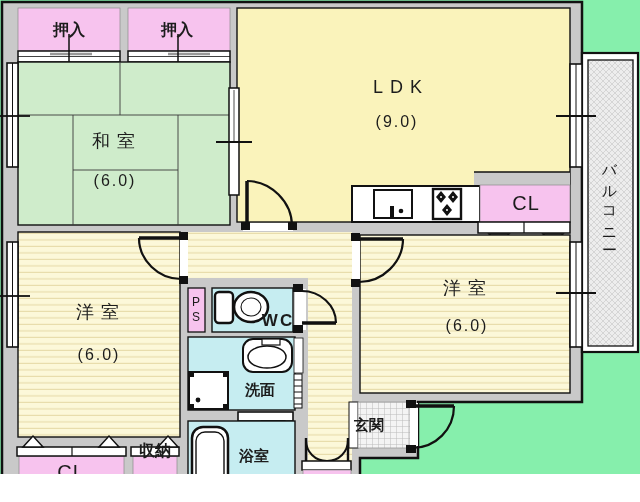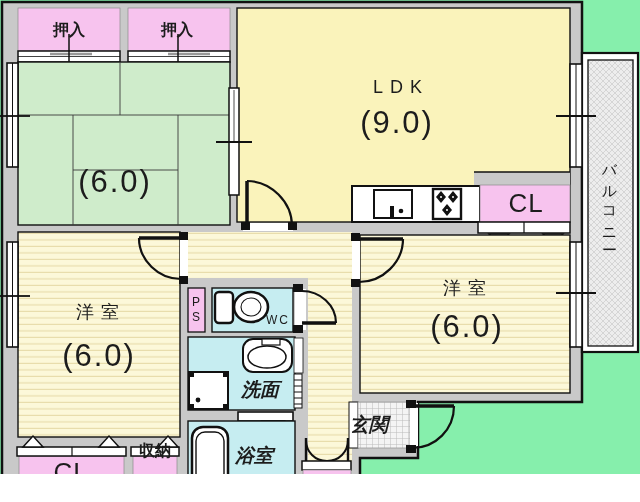--- a/index.html
+++ b/index.html
@@ -2,25 +2,25 @@
 <html><head>
 <meta charset="utf-8">
 <style>
   html,body{margin:0;padding:0;background:#ffffff;}
   #plan{position:relative;width:640px;height:474px;background:#86efac;overflow:hidden;
         font-family:"Liberation Sans",sans-serif;}
   #plan svg{position:absolute;left:0;top:0;}
   .lbl{position:absolute;transform:translate(-50%,-50%);color:#1c1c1c;white-space:nowrap;
        font-family:"Liberation Sans",sans-serif;line-height:1;}
   .room-name{font-size:18px;letter-spacing:7px;}
-  .room-size{font-size:31px;letter-spacing:2px;text-align:center;}
-  .closet-big{font-size:26px;letter-spacing:1px;}
+  .room-size{font-size:16px;letter-spacing:2px;text-align:center;}
+  .closet-big{font-size:20px;letter-spacing:1px;}
   .closet-sm{font-size:16px;font-weight:bold;}
-  .fix-lbl{font-size:19px;font-weight:bold;font-style:italic;}
-  .tiny{font-size:12px;letter-spacing:2px;}
+  .fix-lbl{font-size:15px;font-weight:bold;}
+  .tiny{font-size:17px;letter-spacing:2px;font-weight:bold;}
   .vert{writing-mode:vertical-rl;text-orientation:upright;}
   .balcony-lbl{font-size:15px;letter-spacing:5px;}
   .ps-lbl{font-size:12px;letter-spacing:1px;}
   .sb-lbl{font-size:19px;}
 </style>
 </head>
 <body>
 
 <div id="plan">
 <svg width="640" height="502" viewBox="0 0 640 502">
@@ -234,20 +234,21 @@
     <rect x="406" y="400" width="10" height="8" fill="#111"></rect>
     <rect x="406" y="445" width="10" height="8" fill="#111"></rect>
     <line x1="412" y1="406" x2="454" y2="406" stroke="#111" stroke-width="3.5"></line>
     <path d="M454,406 C454,429 436,448 412,448" fill="none" stroke="#111" stroke-width="2.2"></path>
   </g>
 </svg>
 
 <div class="lbl closet-sm" style="left:69px;top:30px">押入</div>
 <div class="lbl closet-sm" style="left:177px;top:30px">押入</div>
 
+<div class="lbl room-name" style="left:117px;top:141px">和室</div>
 <div class="lbl room-size" style="left:115px;top:181px">(6.0)</div>
 
 <div class="lbl room-name" style="left:401px;top:87px">LDK</div>
 <div class="lbl room-size" style="left:397px;top:122px">(9.0)</div>
 
 <div class="lbl balcony-lbl vert" style="left:610px;top:200px">バルコニー</div>
 
 <div class="lbl closet-big" style="left:526px;top:203px">CL</div>
 
 <div class="lbl room-name" style="left:468px;top:288px">洋室</div>

